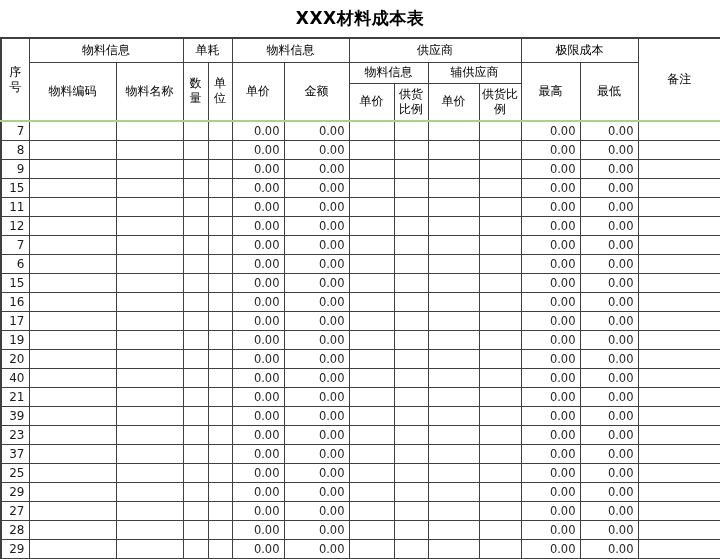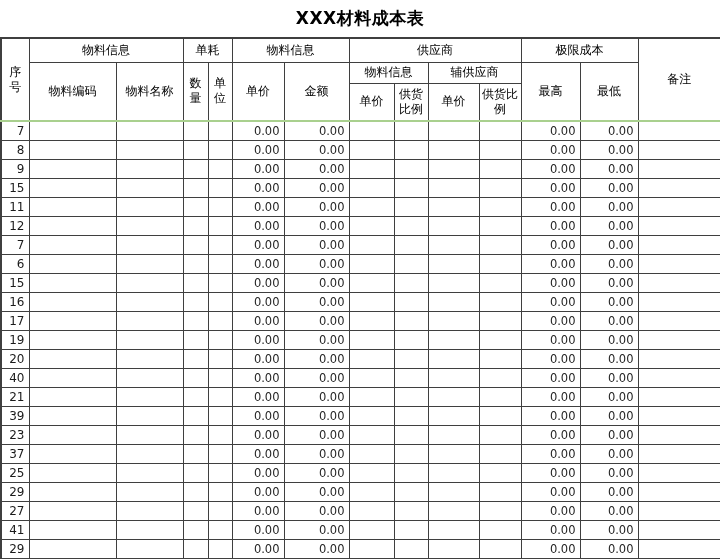--- a/index.html
+++ b/index.html
@@ -460,21 +460,21 @@
           <td class="num">0.00</td>
           <td></td>
           <td></td>
           <td></td>
           <td></td>
           <td class="num">0.00</td>
           <td class="num">0.00</td>
           <td></td>
         </tr>
         <tr>
-          <td class="serial">41</td>
+          <td class="serial">28</td>
           <td></td>
           <td></td>
           <td></td>
           <td></td>
           <td class="num">0.00</td>
           <td class="num">0.00</td>
           <td></td>
           <td></td>
           <td></td>
           <td></td>

